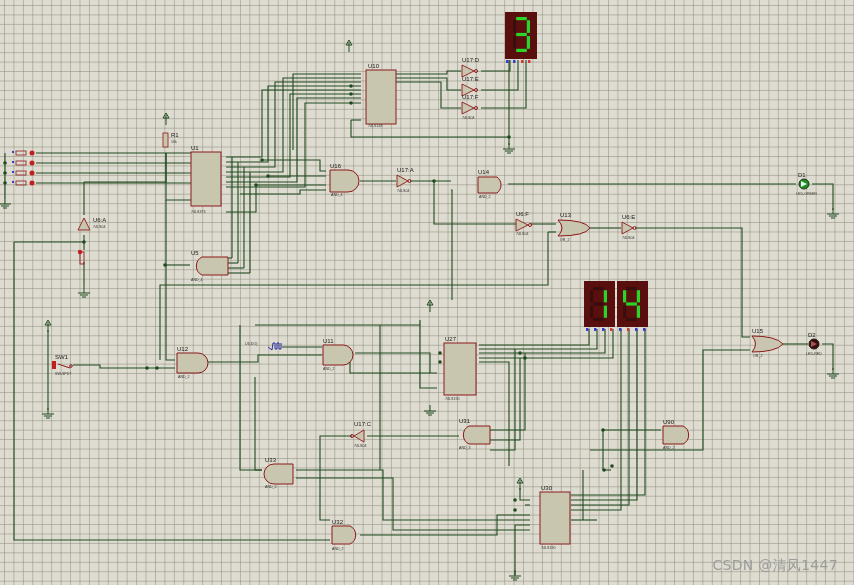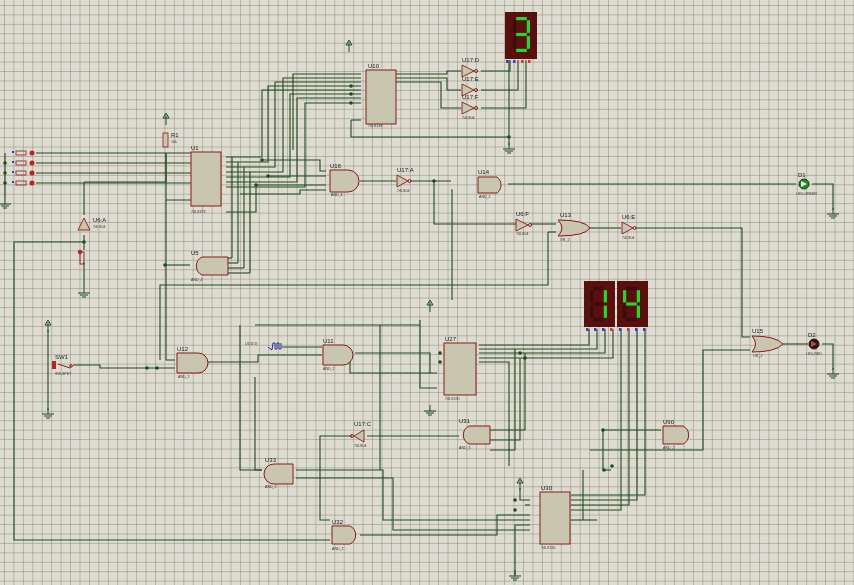--- a/index.html
+++ b/index.html
@@ -431,13 +431,14 @@
     <text class="lbl" x="332" y="524">U32</text>
     <text class="sub" x="332" y="550">AND_2</text>
   </g>
 
   <g>
     <rect x="540" y="492" width="30" height="52" fill="#c9c6b0" stroke="#8b1a1a" stroke-width="1"></rect>
     <text class="lbl" x="541" y="490">U30</text>
     <text class="sub" x="541" y="549">74LS190</text>
   </g>
 </svg>
+<div class="wm">CSDN @清风1447</div>
 </div>
 
 </body></html>

